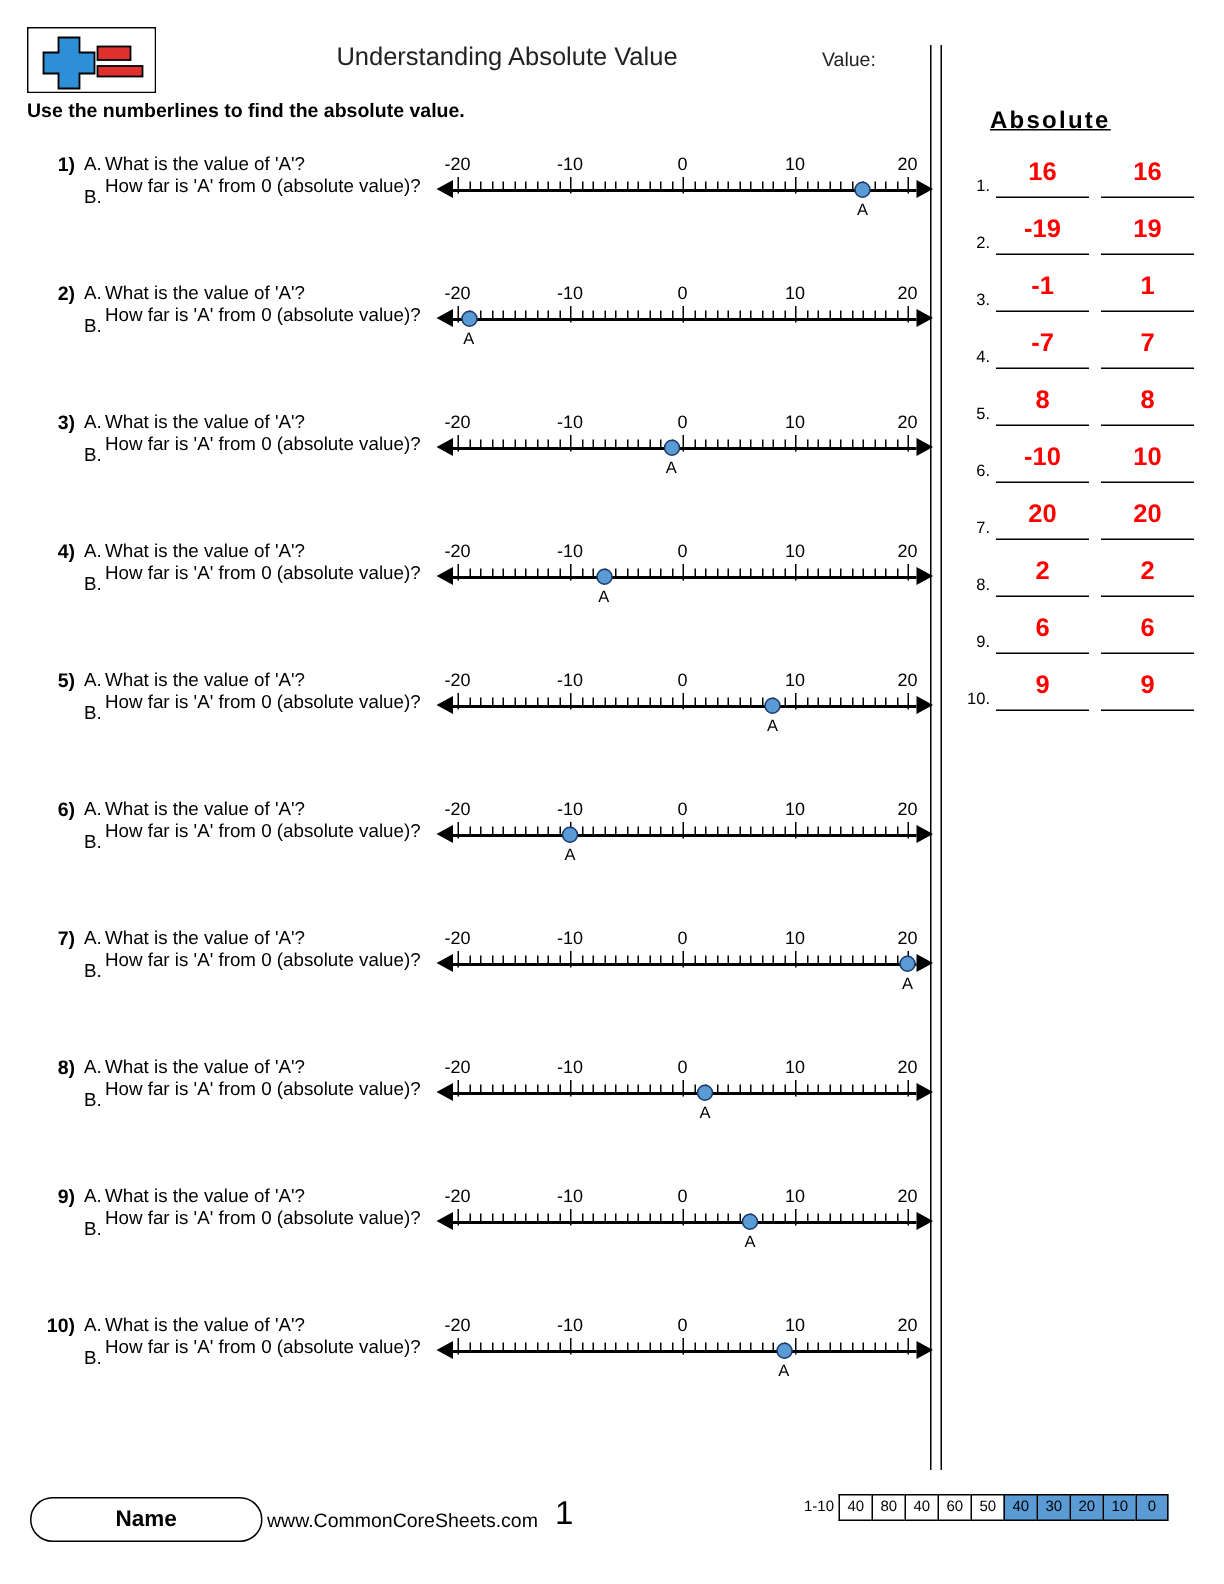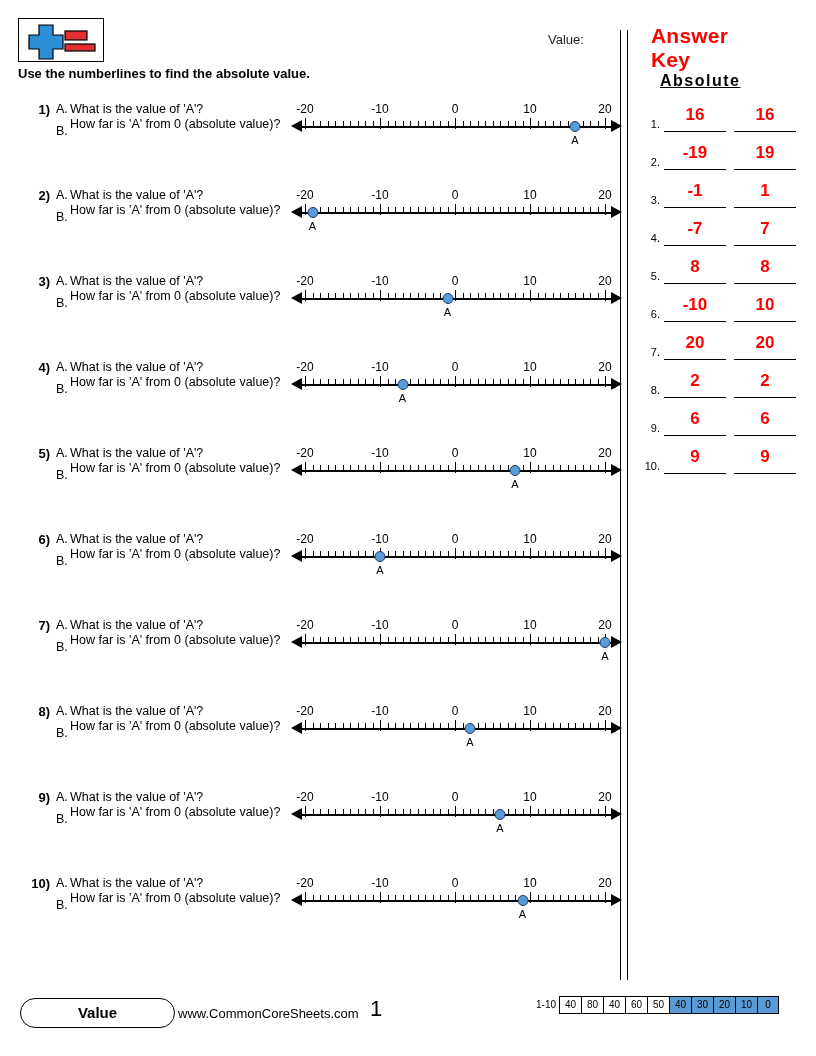--- a/index.html
+++ b/index.html
@@ -288,22 +288,22 @@
 
   <div class="header">
     <div class="logo">
       <svg width="86" height="44" viewBox="0 0 86 44">
         <rect x="0" y="0" width="86" height="44" fill="#ffffff"></rect>
         <path d="M20 6 h14 v10 h10 v14 h-10 v10 h-14 v-10 h-10 v-14 h10 z" fill="#2d8fd5" stroke="#000" stroke-width="1.2"></path>
         <rect x="46" y="12" width="22" height="9" fill="#e03030" stroke="#000" stroke-width="1.2"></rect>
         <rect x="46" y="25" width="30" height="7" fill="#e03030" stroke="#000" stroke-width="1.2"></rect>
       </svg>
     </div>
+    <div class="title">Understanding Absolute Value</div>
     <div class="name-label">Value:</div>
-    <div class="answer-key">Answer Key</div>
   </div>
 
   <div class="instructions">Use the numberlines to find the absolute value.</div>
 
   <div class="vline-a"></div>
   <div class="vline-b"></div>
 
   <div class="answers-title">Absolute</div>
   <div id="answers-container">
       <div class="ans-row" style="top: 100px;">
@@ -964,21 +964,21 @@
           <div class="nl-label" style="left:97.0px">-10</div>
           <div class="nl-label" style="left:172.0px">0</div>
           <div class="nl-label" style="left:247.0px">10</div>
           <div class="nl-label" style="left:322.0px">20</div>
           <div class="dot" style="left:239.5px"></div>
           <div class="dot-label" style="left:239.5px">A</div>
         </div>
       </div>
     </div>
 
-  <div class="footer-pill">Value</div>
+  <div class="footer-pill">Name</div>
   <div class="footer-url">www.CommonCoreSheets.com</div>
   <div class="footer-page">1</div>
   <div class="scale" id="scale-container">
       <div class="rng">1-10</div>
       <div class="cell">40</div>
       <div class="cell">80</div>
       <div class="cell">40</div>
       <div class="cell">60</div>
       <div class="cell">50</div>
       <div class="cell hl">40</div>

